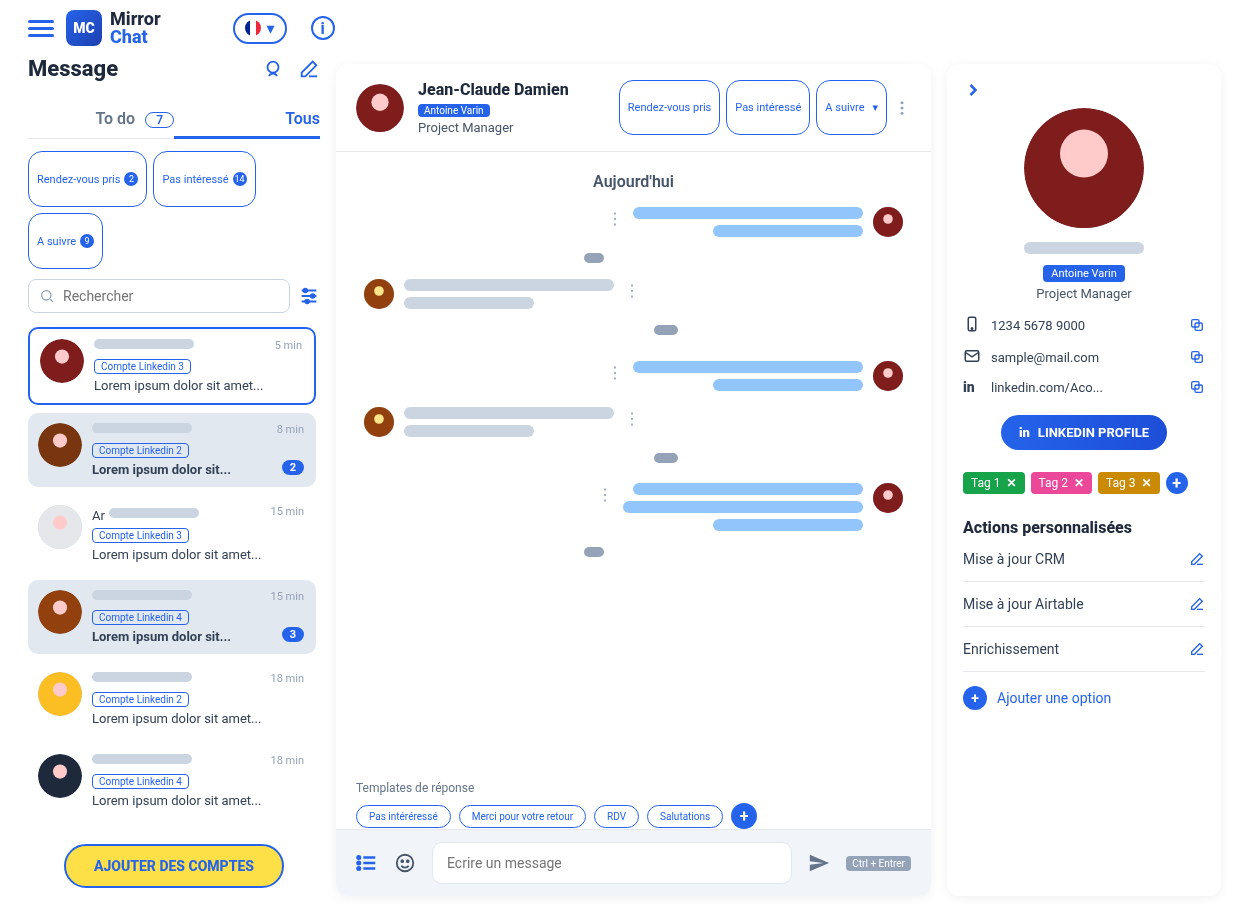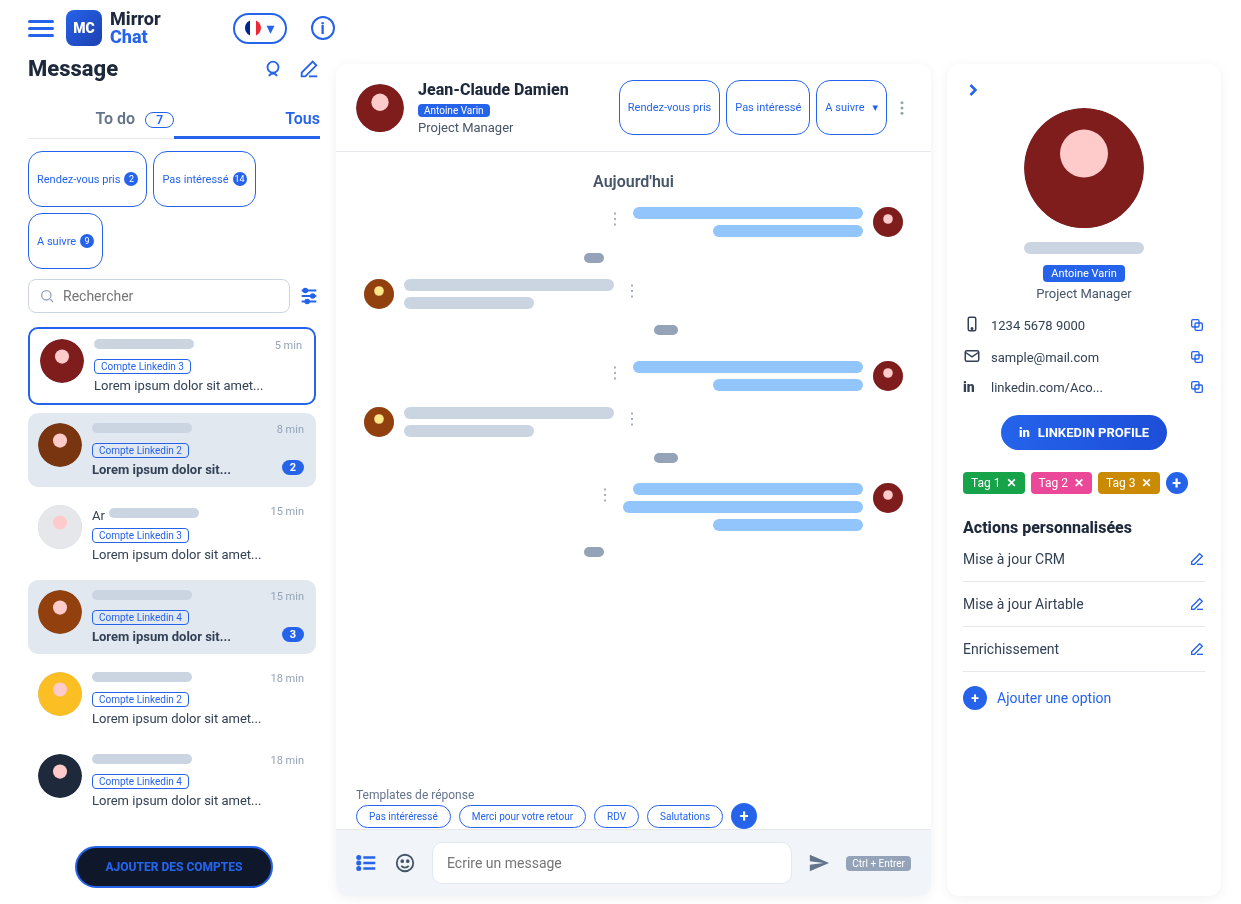--- a/index.html
+++ b/index.html
@@ -53,21 +53,21 @@
 .avatar.xl { width: 120px; height: 120px; }
 .avatar svg { width: 100%; height: 100%; }
 .convo-body { flex: 1; min-width: 0; }
 .convo-name { height: 10px; width: 100px; background: #cbd5e1; border-radius: 5px; margin-bottom: 6px; }
 .account-tag { border: 1px solid #2563eb; color: #2563eb; border-radius: 4px; padding: 1px 6px; font-size: 10px; display: inline-block; }
 .convo-preview { font-size: 13px; color: #334155; margin-top: 4px; white-space: nowrap; overflow: hidden; text-overflow: ellipsis; }
 .convo-preview.bold { font-weight: 700; }
 .convo-time { position: absolute; top: 10px; right: 12px; font-size: 11px; color: #94a3b8; }
 .convo-badge { position: absolute; bottom: 12px; right: 12px; background: #2563eb; color: #fff; border-radius: 10px; padding: 1px 8px; font-size: 11px; font-weight: 700; }
 
-.add-accounts { margin: 12px auto 16px; border: 2px solid #2563eb; color: #2563eb; background: #0f172a; border-radius: 24px; padding: 12px 28px; font-weight: 800; font-size: 12px; cursor: pointer; }
+.add-accounts { margin: 12px auto 16px; border: 2px solid #2563eb; color: #2563eb; background: #fde047; border-radius: 24px; padding: 12px 28px; font-weight: 800; font-size: 14px; cursor: pointer; }
 
 
 .center { flex: 1; background: #fff; border-radius: 12px; box-shadow: 0 2px 12px rgba(0,0,0,0.06); display: flex; flex-direction: column; margin: 8px 0; overflow: hidden; }
 .chat-header { display: flex; align-items: center; padding: 16px 20px; gap: 14px; border-bottom: 1px solid #e5e7eb; }
 .chat-title { font-weight: 800; font-size: 16px; color: #1e293b; }
 .chat-subtitle-tag { background: #2563eb; color: #fff; border-radius: 4px; padding: 1px 6px; font-size: 10px; display: inline-block; }
 .chat-role { font-size: 13px; color: #475569; margin-top: 2px; }
 .chat-header-tags { margin-left: auto; display: flex; gap: 6px; align-items: center; }
 .chat-header-tags .pill { font-size: 11px; }
 .dots-v { width: 18px; color: #94a3b8; cursor: pointer; }
@@ -79,21 +79,21 @@
 .msg-avatar { width: 30px; height: 30px; border-radius: 50%; background: #cbd5e1; flex-shrink: 0; }
 .msg-lines { display: flex; flex-direction: column; gap: 6px; align-items: flex-end; }
 .msg-row:not(.right) .msg-lines { align-items: flex-start; }
 .bar { height: 12px; border-radius: 6px; }
 .bar.blue { background: #93c5fd; }
 .bar.gray { background: #cbd5e1; }
 .bar.dgray { background: #94a3b8; }
 .msg-dots { color: #94a3b8; cursor: pointer; align-self: flex-start; margin-top: 2px; }
 
 .templates { padding: 8px 20px 0; }
-.templates-label { font-size: 12px; color: #64748b; margin-bottom: 1px; }
+.templates-label { font-size: 12px; color: #64748b; margin-bottom: 8px; }
 .template-pills { display: flex; gap: 8px; align-items: center; }
 .tpill { border: 1.5px solid #2563eb; color: #2563eb; border-radius: 16px; padding: 5px 12px; font-size: 10px; cursor: pointer; }
 .add-circle { width: 26px; height: 26px; border-radius: 50%; background: #2563eb; color: #fff; display: flex; align-items: center; justify-content: center; font-weight: 700; cursor: pointer; }
 
 .composer { display: flex; align-items: center; gap: 16px; padding: 12px 20px; background: #f1f5f9; border-top: 1px solid #e5e7eb; }
 .composer .tool-icon { color: #2563eb; width: 22px; cursor: pointer; }
 .compose-input { flex: 1; background: #fff; border: 1px solid #e2e8f0; border-radius: 10px; padding: 12px 14px; display: flex; align-items: center; }
 .compose-input input { border: none; outline: none; flex: 1; font-size: 14px; }
 .send-icon { color: #64748b; width: 22px; cursor: pointer; }
 .kbd-hint { background: #94a3b8; color: #fff; border-radius: 4px; padding: 2px 6px; font-size: 10px; }

